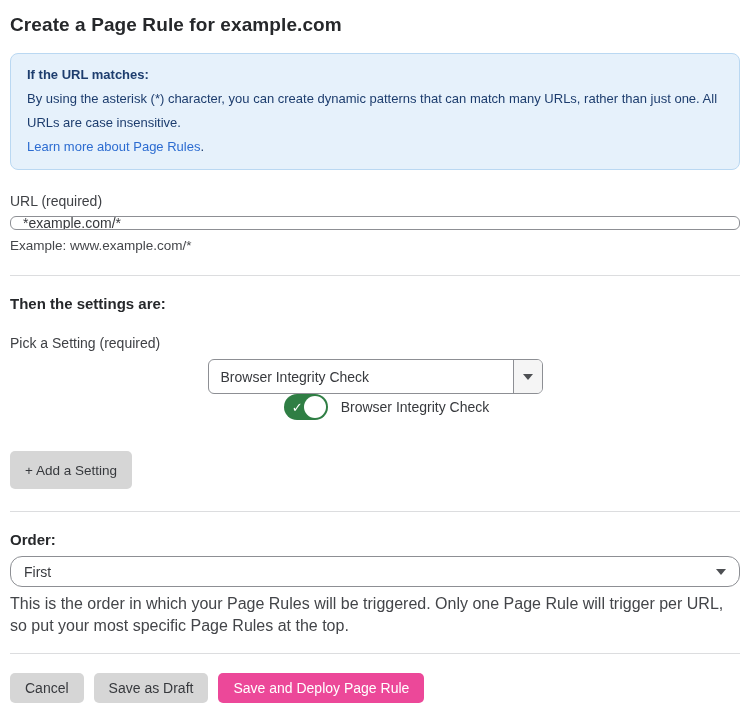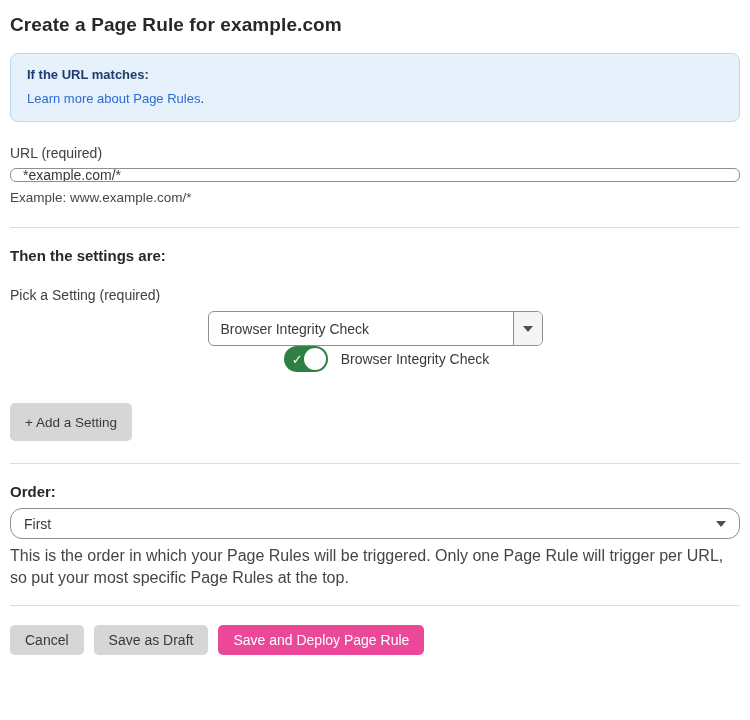--- a/index.html
+++ b/index.html
@@ -207,20 +207,21 @@
 </style>
 </head>
 <body>
 
 <div class="page">
 
   <h1 class="page-title">Create a Page Rule for example.com</h1>
 
   <div class="info-box">
     <div class="info-heading">If the URL matches:</div>
+    <div class="info-body">By using the asterisk (*) character, you can create dynamic patterns that can match many URLs, rather than just one. All URLs are case insensitive.</div>
     <div>
       <a class="info-link">Learn more about Page Rules</a><span>.</span>
     </div>
   </div>
 
   <div class="field-label">URL (required)</div>
   <input class="text-input" type="text" value="*example.com/*" style="">
   <div class="example-text">Example: www.example.com/*</div>
 
   <hr class="divider">

